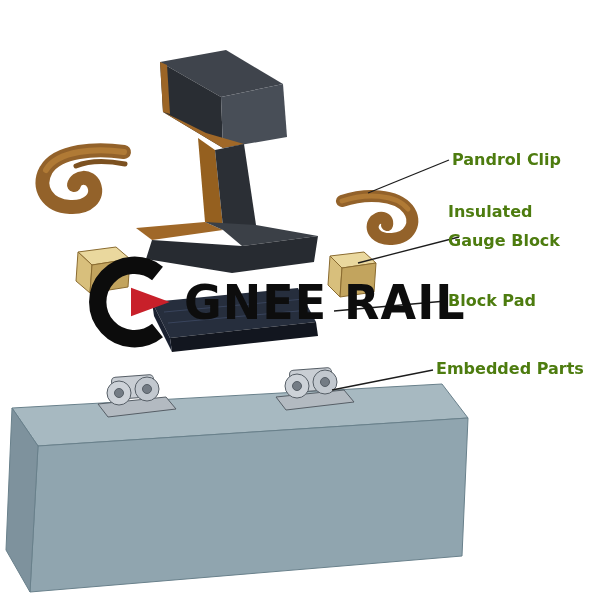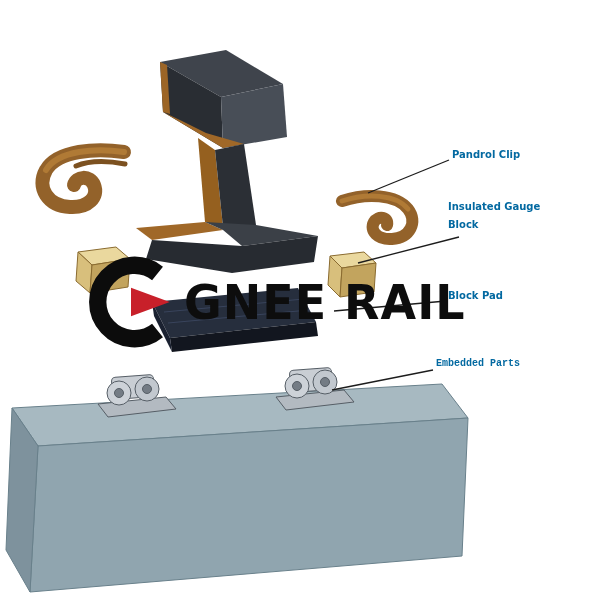--- a/index.html
+++ b/index.html
@@ -4,26 +4,26 @@
 <style>
   * { margin:0; padding:0; box-sizing:border-box; }
   html,body { width:600px; height:600px; background:#ffffff;
               font-family:"DejaVu Sans","Liberation Sans",sans-serif; }
   .stage { position:relative; width:600px; height:600px; background:#ffffff; overflow:hidden; }
   .diagram-svg { position:absolute; left:0; top:0; z-index:1; }
   .watermark { position:absolute; left:80px; top:250px; height:104px;
                display:flex; align-items:center; z-index:2; }
   .wm-text { font-size:46px; font-weight:bold; color:#0d0d0d; letter-spacing:1px;
              margin-left:2px; white-space:nowrap; transform:scaleY(1.04); }
-  .part-label { position:absolute; z-index:3; font-size:10px; font-weight:bold;
-                color:#0369a1; line-height:1.8; }
+  .part-label { position:absolute; z-index:3; font-size:16px; font-weight:bold;
+                color:#4d7c0f; line-height:1.8; }
   .lbl-pandrol  { left:452px; top:146px; }
   .lbl-gauge    { left:448px; top:198px; width:112px; }
   .lbl-rubber   { left:448px; top:287px; }
-  .lbl-embedded { left:436px; top:355px;font-family:Liberation Mono, monospace; }
+  .lbl-embedded { left:436px; top:355px; }
 </style>
 </head>
 <body>
 
 <div class="stage">
 
   <svg class="diagram-svg" width="600" height="600" viewBox="0 0 600 600">
 
     <g stroke="#69808b" stroke-width="1">
       <polygon points="12,408 442,384 468,418 38,446" fill="#a7b9c1"></polygon>

